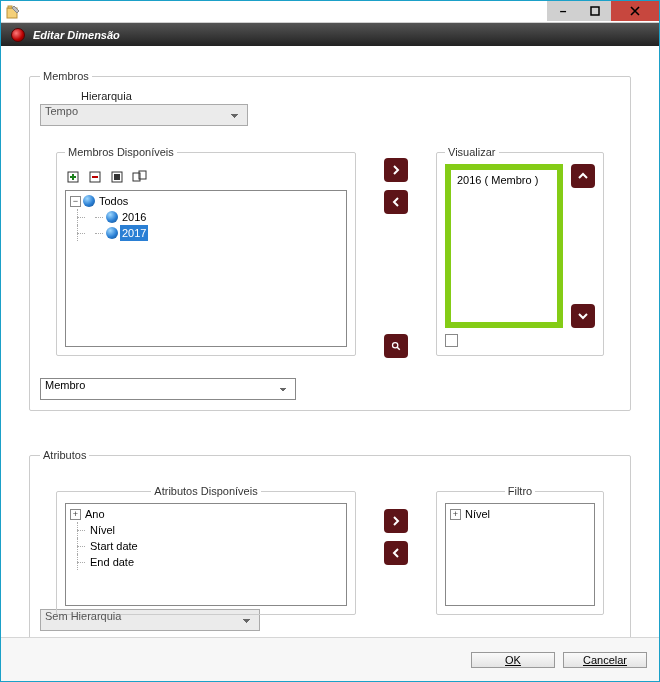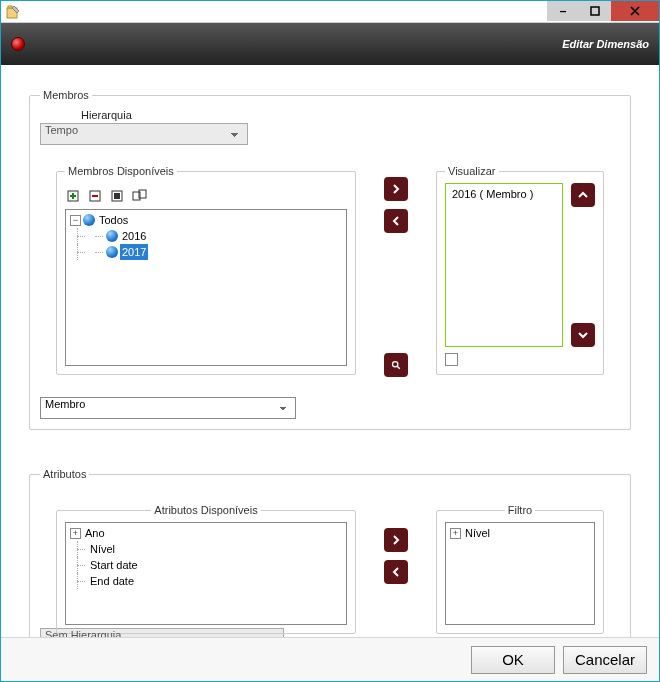--- a/index.html
+++ b/index.html
@@ -22,24 +22,24 @@
   .titlebar-btns { display: flex; height: 22px; }
   .tbtn {
     width: 32px; height: 20px;
     display: flex; align-items: center; justify-content: center;
     font-family: sans-serif; font-size: 12px; font-weight: bold;
     color: #000;
   }
   .tbtn-min, .tbtn-max { background: #d0d0d0; }
   .tbtn-close { background: #c7473e; color: #000; width: 48px; }
   .header {
-    height: 42px;
+    height: 23px;
     background: linear-gradient(#555, #222);
     display: flex; align-items: center; gap: 8px; padding: 0 10px;
-    color: #fff; font-size: 15px; font-weight: bold; font-style: italic; justify-content: space-between;
+    color: #fff; font-size: 15px; font-weight: bold; font-style: italic;
   }
   .red-ball {
     width: 14px; height: 14px; border-radius: 50%;
     background: radial-gradient(circle at 35% 35%, #ff7a7a, #b80000 60%, #6b0000);
     border: 1px solid #5a0000;
   }
   .body {
     flex: 1;
     padding: 8px 12px 0 12px;
     display: flex; flex-direction: column; gap: 6px;
@@ -94,40 +94,41 @@
     flex-shrink: 0;
   }
   .globe {
     width: 12px; height: 12px; border-radius: 50%;
     background: radial-gradient(circle at 35% 30%, #9fd8ff, #2a7fd4 55%, #104a8a);
     flex-shrink: 0;
   }
   .node-label { padding: 0 2px; }
   .node-label.selected { background: #2a7fd4; color: #fff; }
   .listbox {
-    flex: 1; border: 1px solid #84cc16; background: #fff; padding: 4px 6px; overflow: auto;
+    flex: 1; border: 6px solid #84cc16; background: #fff; padding: 4px 6px; overflow: auto;
   }
   .btn-icon {
     width: 24px; height: 24px; background: #5d1418; border-radius: 4px;
     display: flex; align-items: center; justify-content: center; color: #fff;
     flex-shrink: 0;
   }
   .btn-icon svg { width: 10px; height: 10px; }
   .checkbox-row { display: flex; align-items: center; gap: 6px; margin-top: 6px; }
   .chk { width: 13px; height: 13px; border: 1px solid #888; background: #fff; }
   .footer {
     height: 44px; border-top: 1px solid #d6d6d6;
     display: flex; justify-content: flex-end; align-items: center;
     gap: 8px; padding: 0 12px; background: #f7f7f7;
   }
   .win-btn {
-    min-width: 84px; height: 28px;
+    min-width: 84px; height: 16px;
     border: 1px solid #999; background: linear-gradient(#fafafa, #e4e4e4);
     display: flex; align-items: center; justify-content: center;
-    font-size: 15px;
+    font-size: 11px;
+    text-decoration: underline;
   }
   .membros-inner { display: flex; flex-direction: column; }
   .membros-row2 { display: flex; gap: 10px; align-items: stretch; margin-top: 4px; justify-content: space-between; }
   .membros-row2 .col-left { height: 210px; }
   .membros-row2 .col-right { height: 210px; }
   .atrib-row { display: flex; gap: 10px; align-items: stretch; height: 130px; }
   .atrib-row .col-left, .atrib-row .col-right { height: 130px; text-align: center; }
   .spacer { flex: 1; }
 </style>
 </head>
@@ -321,21 +322,21 @@
           <legend>Filtro</legend>
           <div class="tree">
             <div class="tree-node">
               <span class="expander">+</span>
               <span class="node-label">Nível</span>
             </div>
           </div>
         </fieldset>
       </div>
 
-      <div style="width:244px; margin-top:10px;">
+      <div style="width:220px; margin-top:10px;">
         <div class="combo">Sem Hierarquia</div>
       </div>
     </fieldset>
 
   </div>
 
   <div class="footer">
     <div class="win-btn">OK</div>
     <div class="win-btn">Cancelar</div>
   </div>

